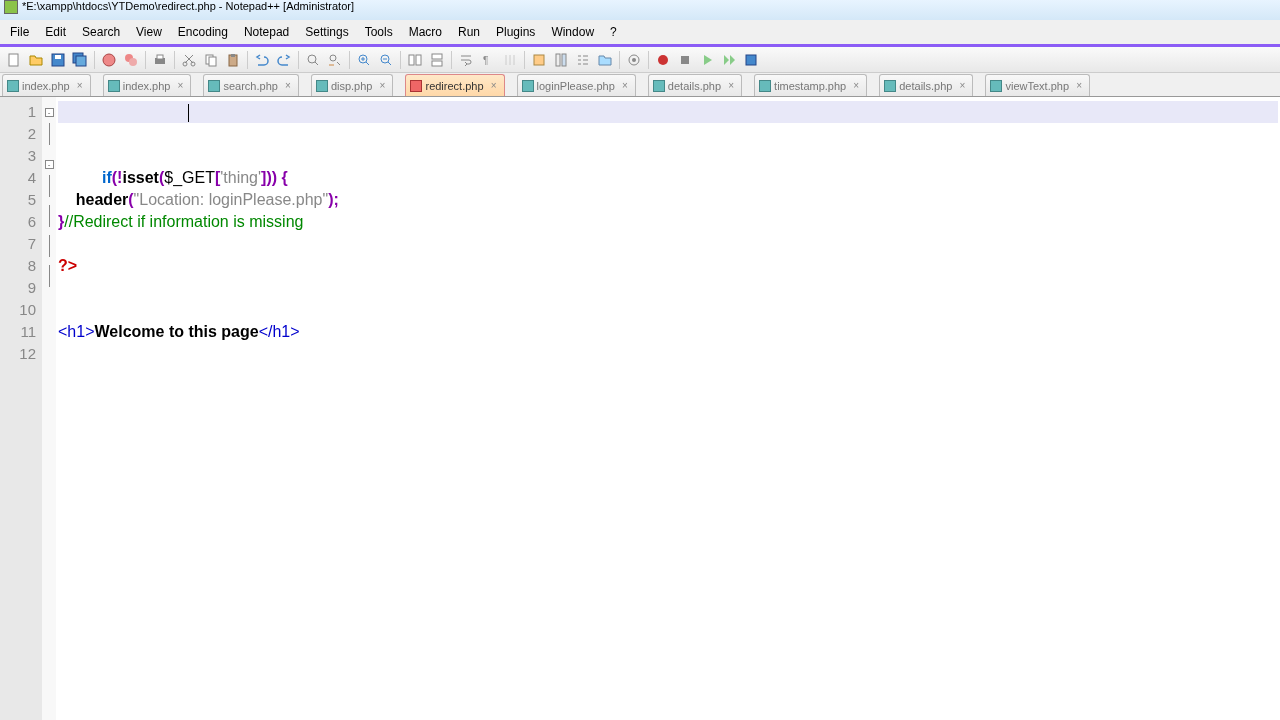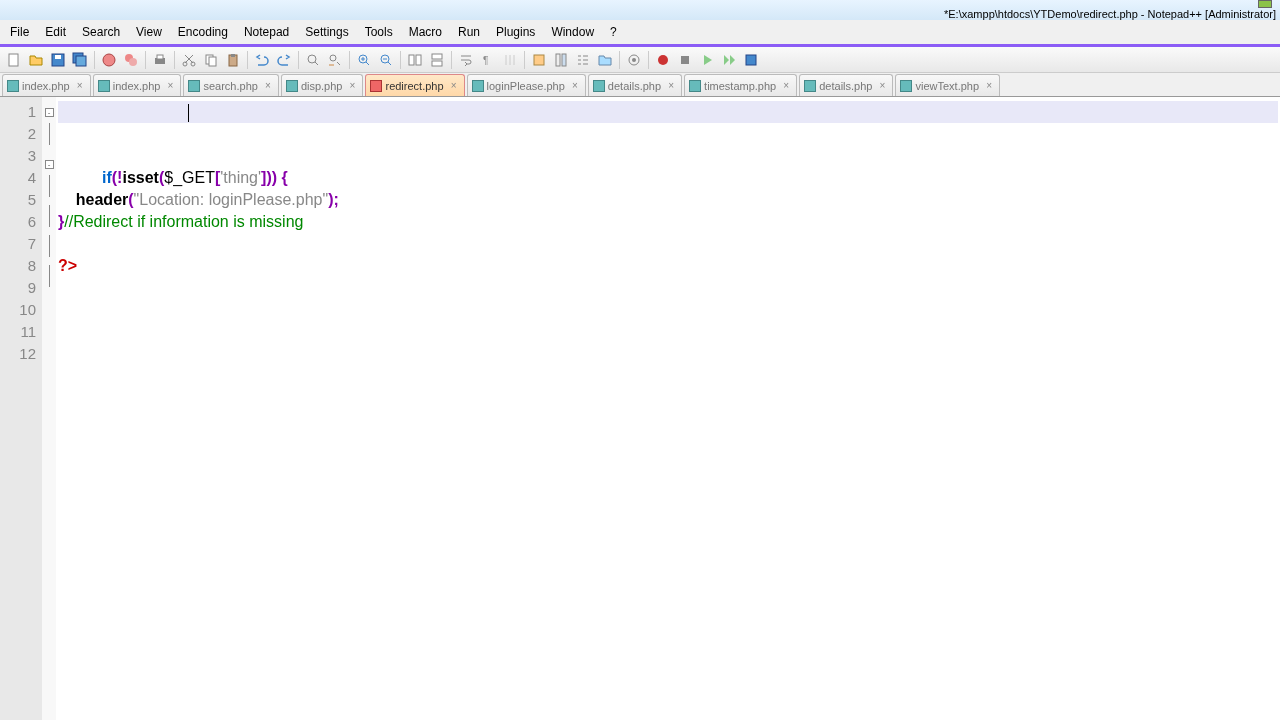--- a/index.html
+++ b/index.html
@@ -1,30 +1,30 @@
 <!DOCTYPE html>
 <html><head>
 <meta charset="utf-8">
 <style>
 * { margin: 0; padding: 0; box-sizing: border-box; font-family: Tahoma, sans-serif; }
 body { background: #fff; width: 1280px; height: 720px; overflow: hidden; }
 
-.titlebar { height: 20px; background: linear-gradient(to bottom, #e8f4ff, #d4e8f8); display: flex; align-items: flex-end; padding: 0 4px; font-size: 11px; flex-direction: column; }
+.titlebar { height: 20px; background: linear-gradient(to bottom, #e8f4ff, #d4e8f8); display: flex; align-items: flex-start; padding: 0 4px; font-size: 11px; }
 .titlebar .app-icon { width: 14px; height: 14px; background: #8bc34a; margin-right: 4px; border: 1px solid #666; }
 
 .menubar { height: 20px; background: #f0f0f0; display: flex; align-items: center; padding: 12px 2px; font-size: 12px; border-bottom: 3px solid #8b5cf6; }
 .menubar .menu-item { padding: 2px 8px; cursor: pointer; }
 
 .toolbar { height: 26px; background: linear-gradient(to bottom, #fafafa, #e8e8e8); display: flex; align-items: center; padding: 0 4px; gap: 2px; border-bottom: 1px solid #ccc; }
 .toolbar .tb-btn { width: 20px; height: 20px; display: flex; align-items: center; justify-content: center; cursor: pointer; }
 .toolbar .tb-sep { width: 1px; height: 18px; background: #ccc; margin: 0 2px; }
 .tb-icon { width: 16px; height: 16px; }
 
 .tabbar { height: 24px; background: #f0f0f0; display: flex; align-items: flex-end; padding: 0 2px; border-bottom: 1px solid #999; }
-.tab { display: flex; align-items: center; height: 22px; padding: 0 4px; margin-right: 2px; background: linear-gradient(to bottom, #f8f8f8, #e8e8e8); border: 1px solid #bbb; border-bottom: none; border-radius: 3px 3px 0 0; font-size: 11px; color: #777; cursor: pointer; }
+.tab { display: flex; align-items: center; height: 22px; padding: 0 4px; margin-right: 12px; background: linear-gradient(to bottom, #f8f8f8, #e8e8e8); border: 1px solid #bbb; border-bottom: none; border-radius: 3px 3px 0 0; font-size: 11px; color: #777; cursor: pointer; }
 .tab.active { background: linear-gradient(to bottom, #ffe8c8, #ffd8a8); color: #333; border-color: #d88; }
 .tab .tab-icon { width: 12px; height: 12px; background: #6bb; margin-right: 3px; border: 1px solid #488; }
 .tab.active .tab-icon { background: #e66; border-color: #a33; }
 .tab .tab-close { width: 12px; height: 12px; margin-left: 4px; display: flex; align-items: center; justify-content: center; font-size: 10px; color: #888; }
 
 .editor { display: flex; background: #fff; height: calc(720px - 90px); }
 .gutter { width: 42px; background: #e8e8e8; text-align: right; padding-right: 6px; padding-top: 4px; font-family: Consolas, monospace; font-size: 15px; color: #888; line-height: 22px; }
 .fold-col { width: 14px; background: #f8f8f8; padding-top: 4px; font-family: monospace; font-size: 10px; line-height: 22px; text-align: center; color: #666; }
 .fold-col .fold-box { display: inline-block; width: 9px; height: 9px; border: 1px solid #888; background: #fff; line-height: 7px; font-size: 8px; text-align: center; }
 .fold-col .fold-line { display: inline-block; width: 1px; background: #888; height: 22px; }
@@ -339,14 +339,15 @@
     <div class="code-line current"><span class="caret"></span></div>
     <div class="code-line"></div>
     <div class="code-line"></div>
     <div class="code-line"><span class="kw">if</span><span class="op">(!</span><span class="func">isset</span><span class="op">(</span><span class="var">$_GET</span><span class="op">[</span><span class="str">'thing'</span><span class="op">])) {</span></div>
     <div class="code-line"><span>    </span><span class="func">header</span><span class="op">(</span><span class="str">"Location: loginPlease.php"</span><span class="op">);</span></div>
     <div class="code-line"><span class="op">}</span><span class="comment">//Redirect if information is missing</span></div>
     <div class="code-line"></div>
     <div class="code-line"><span class="php-tag">?&gt;</span></div>
     <div class="code-line"></div>
     <div class="code-line"></div>
+    <div class="code-line"><span class="tag">&lt;h1&gt;</span><span class="func">Welcome to this page</span><span class="tag">&lt;/h1&gt;</span></div>
   </div>
 </div>
 
 </body></html>

